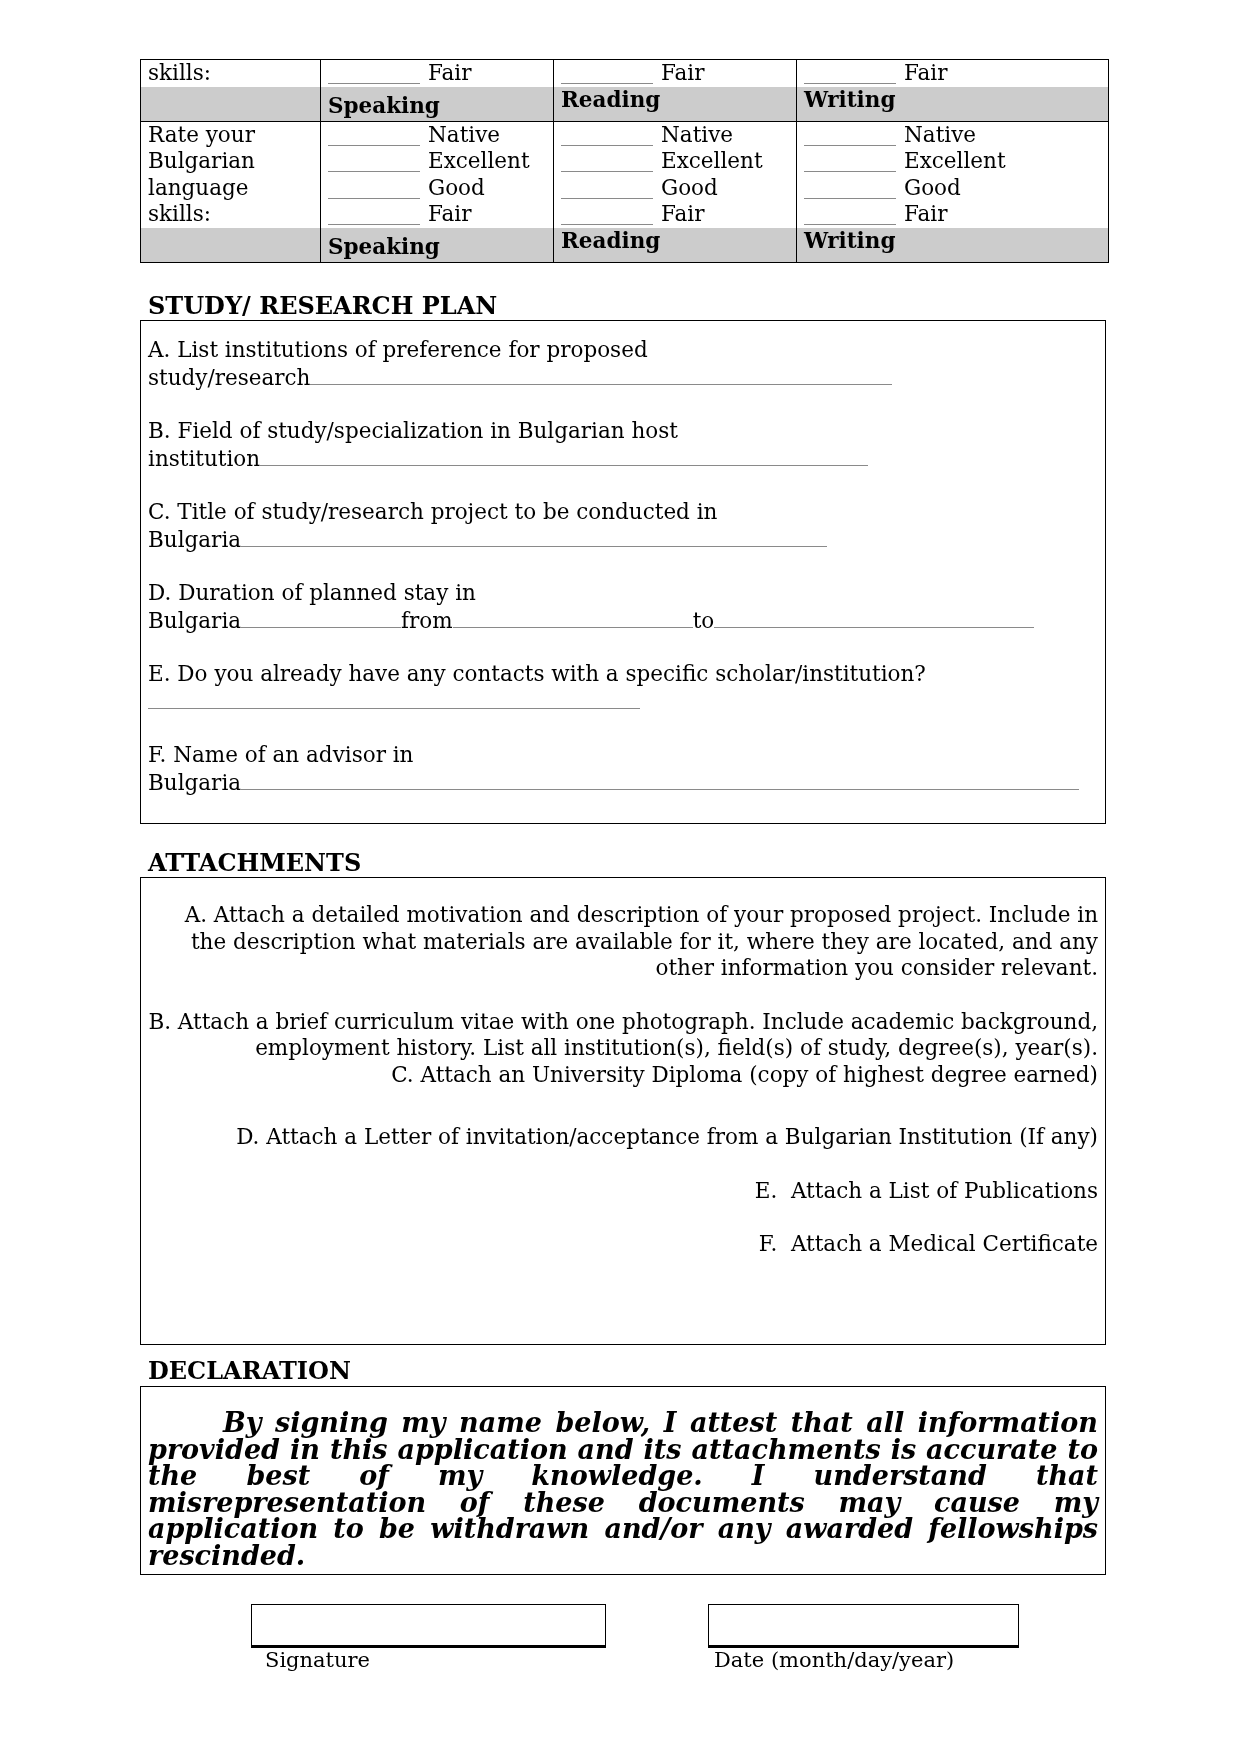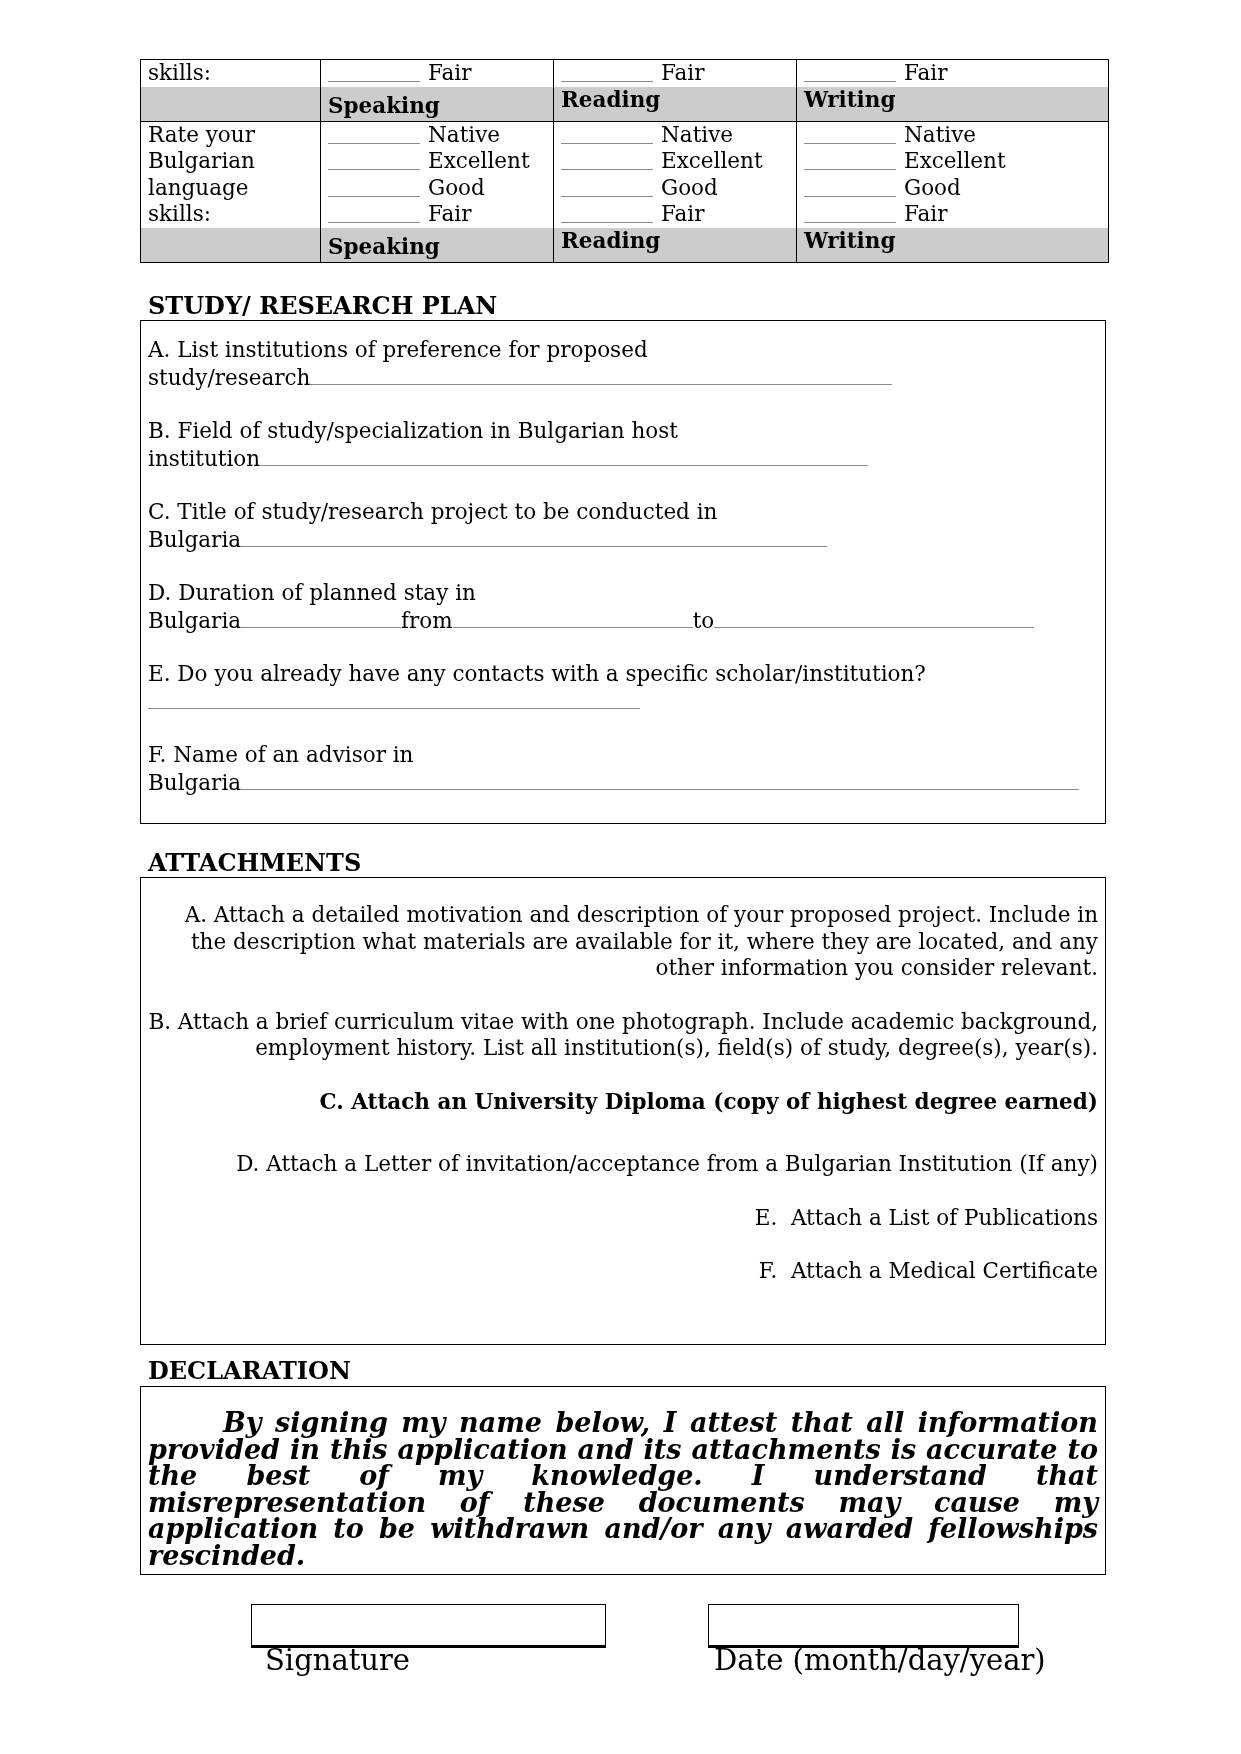--- a/index.html
+++ b/index.html
@@ -16,21 +16,21 @@
     table.lang td {
       border-left: 1.5px solid #000; border-right: 1.5px solid #000;
       padding: 0 7px; vertical-align: top; font-size: 21.5px; line-height: 26.5px;
     }
     table.lang tr.first td { border-top: 1.5px solid #000; }
     table.lang tr.hdr td {
       background: #cccccc; font-weight: bold; border-bottom: 1.5px solid #000;
       height: 34px; padding-top: 0;
     }
     table.lang tr.hdr td.sp { padding-top: 6px; height: 28px; }
-    .opt { display: flex; white-space: nowrap; }
+    .opt { display: flex; white-space: nowrap; align-items: center; }
     .blank {
       display: inline-block; width: 92px; height: 21px;
       border-bottom: 1.5px solid #8a8a8a; margin-right: 8px;
     }
     
     .sec-title {
       position: absolute; left: 148px; font-weight: bold; font-size: 24px; text-align: center;
     }
     .box {
       position: absolute; left: 140px; width: 966px;
@@ -43,21 +43,21 @@
       vertical-align: baseline;
     }
     .decl {
       font-weight: bold; font-style: italic; text-align: justify;
       text-indent: 75px; font-size: 27px; line-height: 26.5px;
     }
     .sigbox {
       position: absolute; border: 1.5px solid #000; border-bottom-width: 3px;
       box-sizing: border-box; height: 44px;
     }
-    .siglabel { position: absolute; font-size: 29px; }
+    .siglabel { position: absolute; font-size: 21px; }
   </style>
 </head>
 <body>
 
 <table class="lang">
   <colgroup>
     <col style="width:180px">
       <col style="width:233px">
       <col style="width:243px">
       <col style="width:312px">
@@ -186,21 +186,21 @@
   <div class="item" style="margin-top:27px;">
     <div>F. Name of an advisor in</div>
     <div><span>Bulgaria</span><span class="line" style="width:838px;"></span></div>
   </div>
 </div>
 
 <div class="sec-title" style="top:850px;">ATTACHMENTS</div>
 <div class="box" style="top:877px; height:468px; padding-top:24px;text-align:right;">
   <div class="item">A. Attach a detailed motivation and description of your proposed project. Include in the description what materials are available for it, where they are located, and any other information you consider relevant.</div>
   <div class="item" style="margin-top:27px;">B. Attach a brief curriculum vitae with one photograph.  Include academic background, employment history. List all institution(s), field(s) of study, degree(s), year(s).</div>
-  <div class="item" style="margin-top:27px;font-weight:bold;">C. Attach an University Diploma (copy of highest degree earned)</div>
+  <div class="item" style="">C. Attach an University Diploma (copy of highest degree earned)</div>
   <div class="item" style="margin-top:36px;">D. Attach a Letter of invitation/acceptance from a Bulgarian Institution (If any)</div>
   <div class="item" style="margin-top:27px; white-space:pre;">E.  Attach a List of Publications</div>
   <div class="item" style="margin-top:27px; white-space:pre;">F.  Attach a Medical Certificate</div>
 </div>
 
 <div class="sec-title" style="top:1358px;">DECLARATION</div>
 <div class="box" style="top:1386px; height:189px; padding-top:23px;">
   <div class="decl">By signing my name below, I attest that all information provided in this application and its attachments is accurate to the best of my knowledge. I understand that misrepresentation of these documents may cause my application to be withdrawn and/or any awarded fellowships rescinded.</div>
 </div>
 

